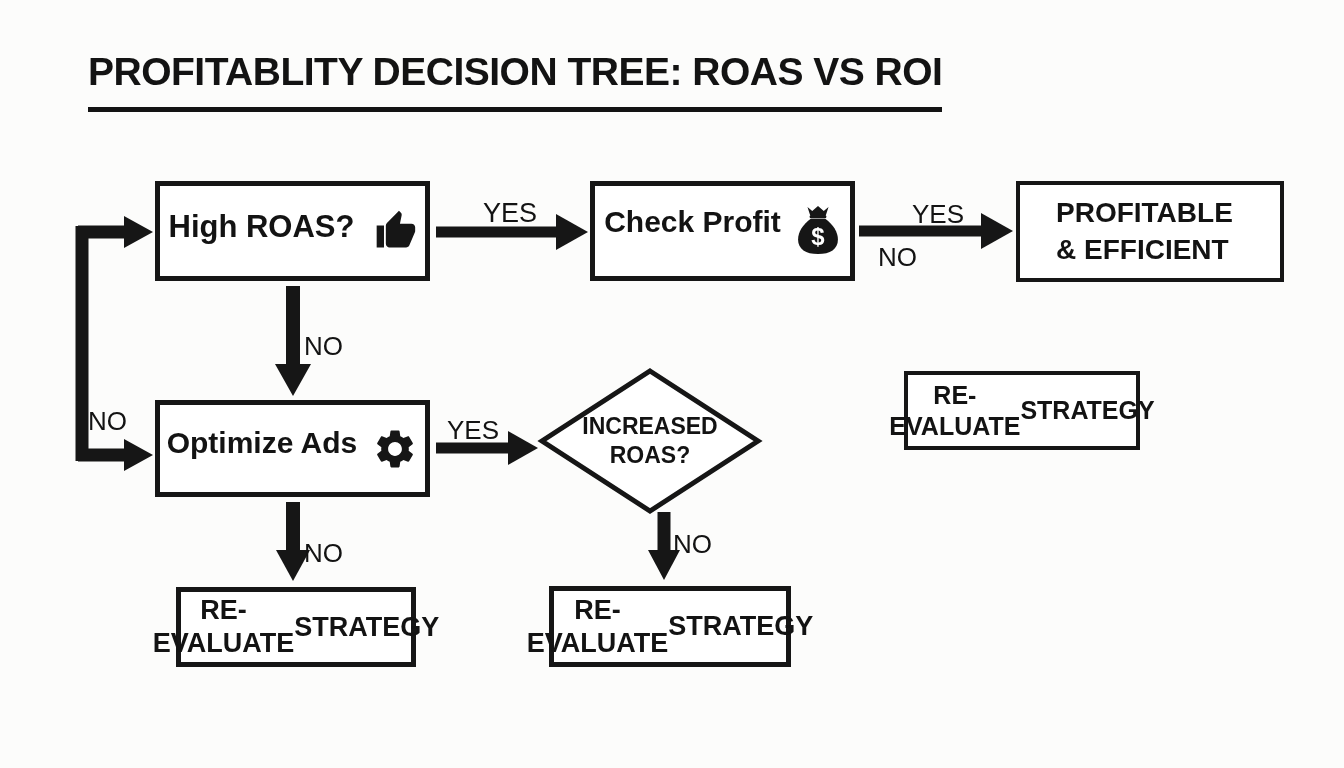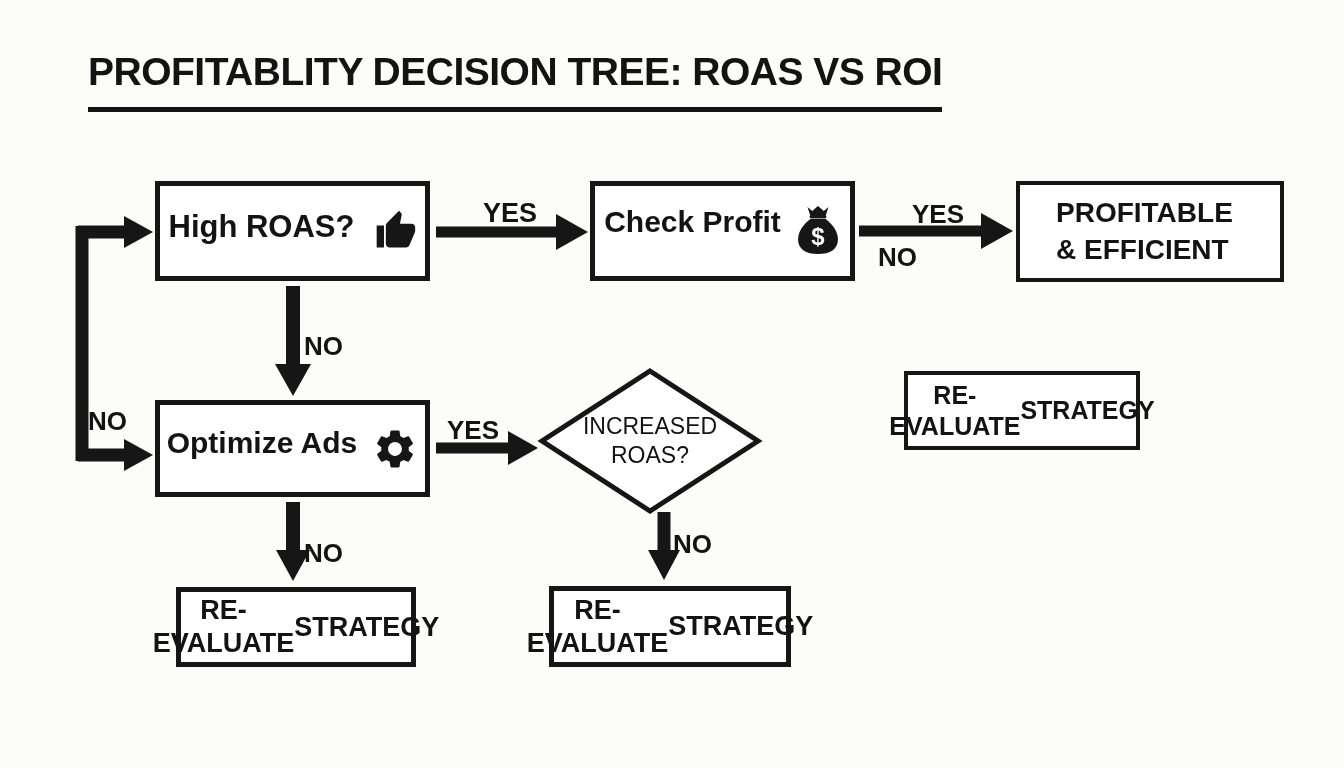--- a/index.html
+++ b/index.html
@@ -18,26 +18,26 @@
   .node{
     position:absolute;box-sizing:border-box;background:#ffffff;
     border:5px solid #161616;display:flex;align-items:center;justify-content:center;
   }
   .node .lbl{font-weight:bold;}
   .row{display:flex;gap:18px;}
   .thin{border-width:4px;}
   .center2{flex-direction:row;text-align:center;line-height:1.22;font-weight:bold;}
   .left2{align-items:center;justify-content:flex-start;padding-left:36px;
          text-align:left;line-height:1.32;font-weight:bold;font-size:28px;}
-  .elabel{position:absolute;font-weight:bold;white-space:nowrap;}
+  .elabel{position:absolute;font-weight:normal;white-space:nowrap;}
   svg.overlay{position:absolute;left:0;top:0;}
   .diamond-text{
     position:absolute;left:552px;top:404px;width:196px;height:74px;
     display:flex;flex-direction:column;align-items:center;justify-content:center;
-    font-weight:normal;font-size:23px;line-height:1.25;text-align:center;
+    font-weight:bold;font-size:23px;line-height:1.25;text-align:center;
   }
   .icon svg{display:block;}
 </style>
 </head>
 <body>
 
 <div class="canvas">
 
   <svg class="overlay" width="1344" height="768" viewBox="0 0 1344 768">
     <g stroke="#161616" fill="#161616">

